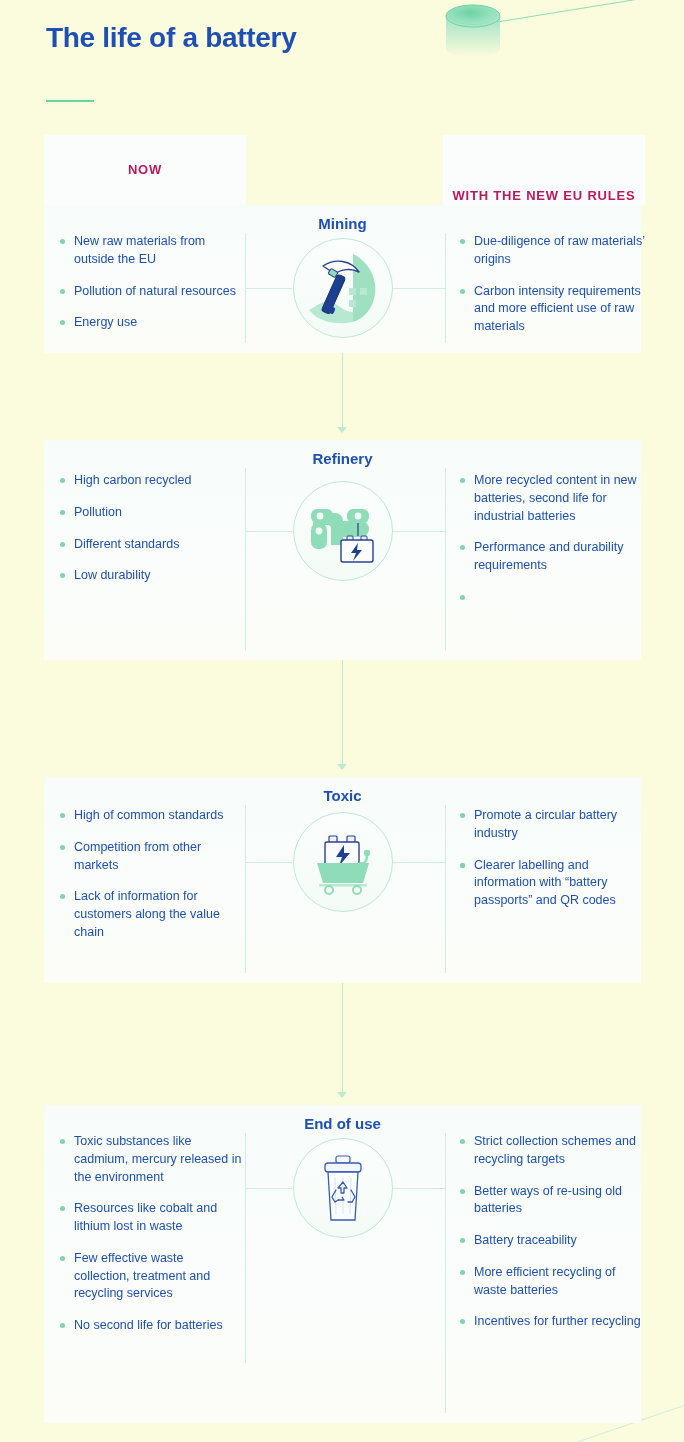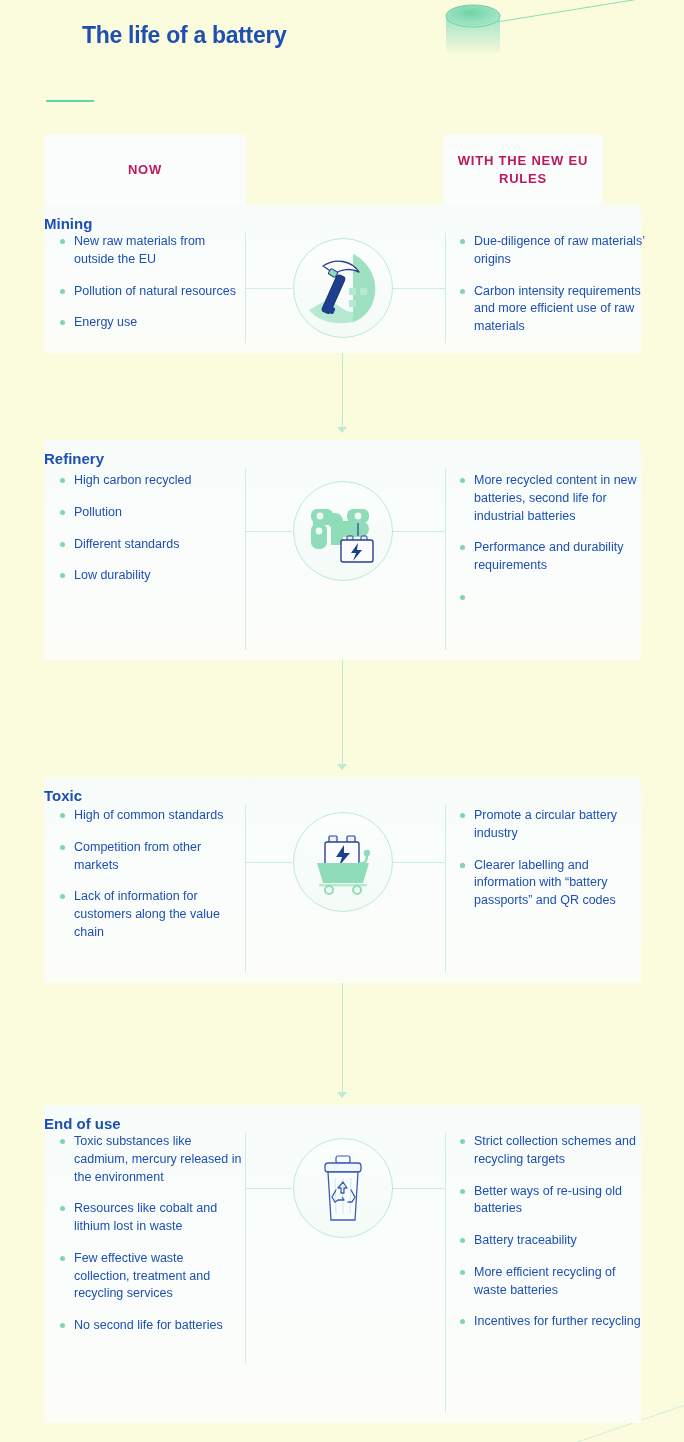--- a/index.html
+++ b/index.html
@@ -44,25 +44,24 @@
     width: 140px;
     height: 50px;
     pointer-events: none;
   }
 
   
   .title {
     position: absolute;
     left: 46px;
     top: 22px;
-    font-size: 23px;
+    font-size: 28px;
     font-weight: bold;
     color: #1d4fb4;
     letter-spacing: -0.3px;
-    margin-left: 36px;
   }
   .title-rule {
     position: absolute;
     left: 46px;
     top: 100px;
     width: 48px;
     height: 2px;
     background: #5fd8a4;
   }
 
@@ -74,38 +73,39 @@
     align-items: center;
     justify-content: center;
     text-align: center;
     color: #be185d;
     font-weight: bold;
     font-size: 13px;
     letter-spacing: 0.8px;
     line-height: 1.35;
   }
   .col-head.now { left: 44px; top: 135px; width: 202px; height: 70px; }
-  .col-head.rules { left: 443px; top: 135px; width: 160px; height: 70px; }
+  .col-head.rules { left: 443px; top: 135px; width: 202px; height: 70px; align-items: flex-end; }
 
   
   .stage {
     position: absolute;
     left: 44px;
     width: 597px;
     background: linear-gradient(180deg, #f7fcfb 0%, #fafdfc 55%, #fcfdf7 100%);
   }
   #stage-mining    { top: 205px; height: 148px; }
   #stage-refinery  { top: 440px; height: 220px; }
   #stage-market    { top: 777px; height: 206px; }
   #stage-endofuse  { top: 1105px; height: 318px; }
 
   .stage-title {
     position: absolute;
     left: 0; right: 0;
     top: 10px;
+    text-align: center;
     font-size: 15px;
     font-weight: bold;
     color: #1d4fb4;
     z-index: 4;
   }
 
   
   .divider {
     position: absolute;
     width: 1px;

